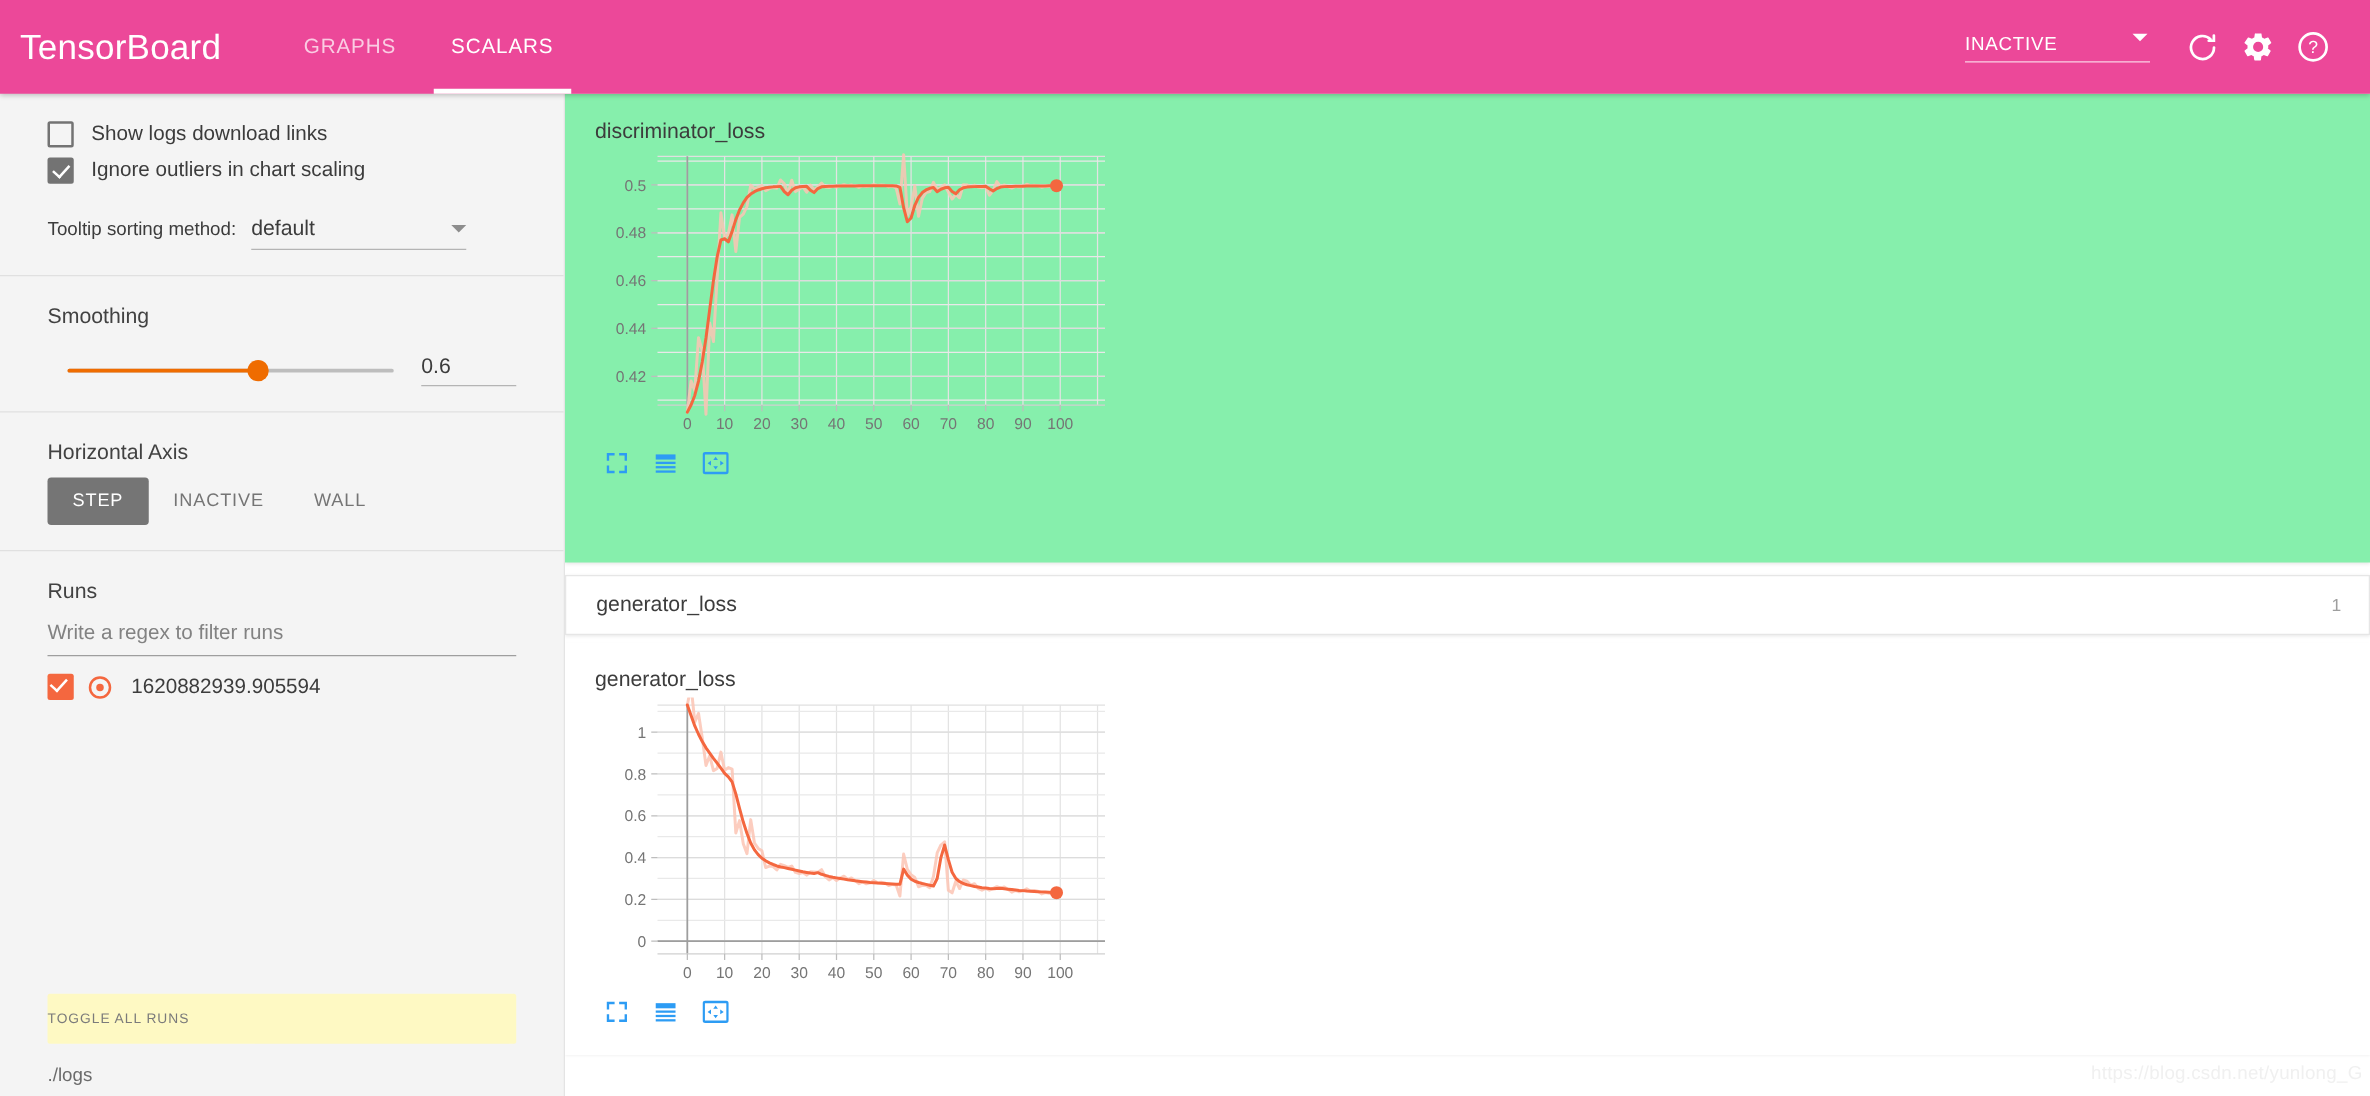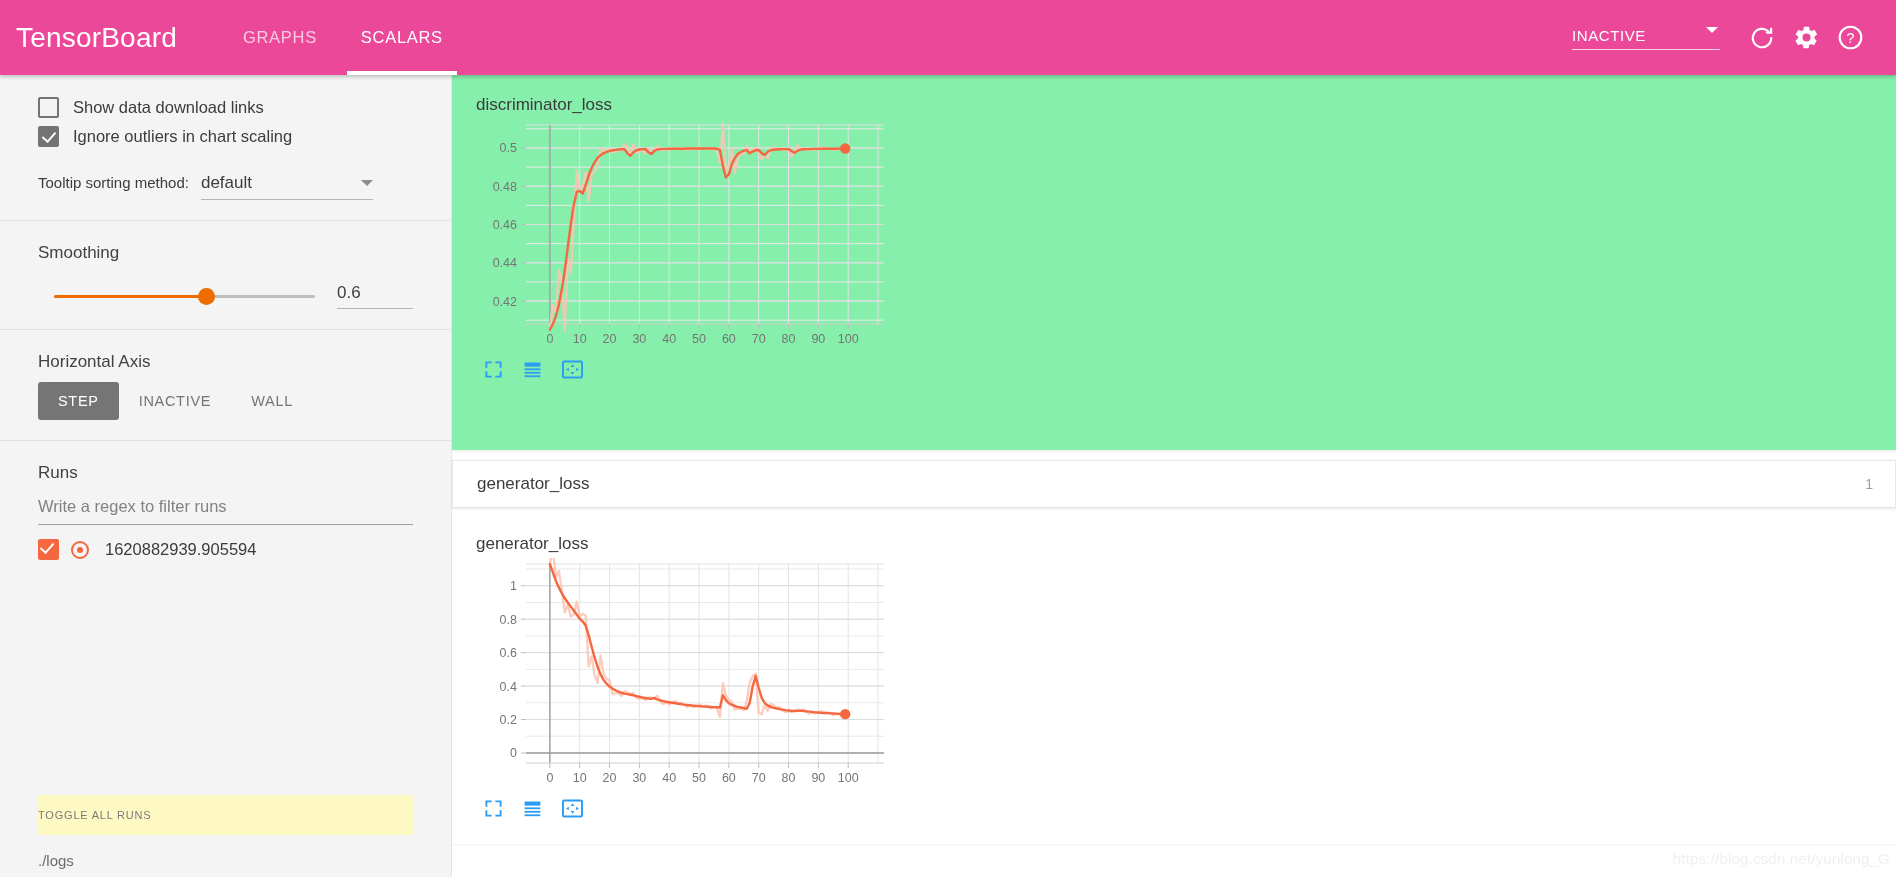--- a/index.html
+++ b/index.html
@@ -415,21 +415,21 @@
   </div>
 </div>
 
 <div id="body">
 
   <div id="sidebar">
 
     <div class="sb-section">
       <div class="cb-row">
         <span class="cb-box"></span>
-        <span class="cb-label">Show data download links</span>
+        <span class="cb-label">Show logs download links</span>
       </div>
       <div class="cb-row">
         <span class="cb-box checked"></span>
         <span class="cb-label">Ignore outliers in chart scaling</span>
       </div>
 
       <div id="tooltip-row">
         <span class="lbl">Tooltip sorting method:</span>
         <span id="tooltip-select">
           <span class="val">default</span>

